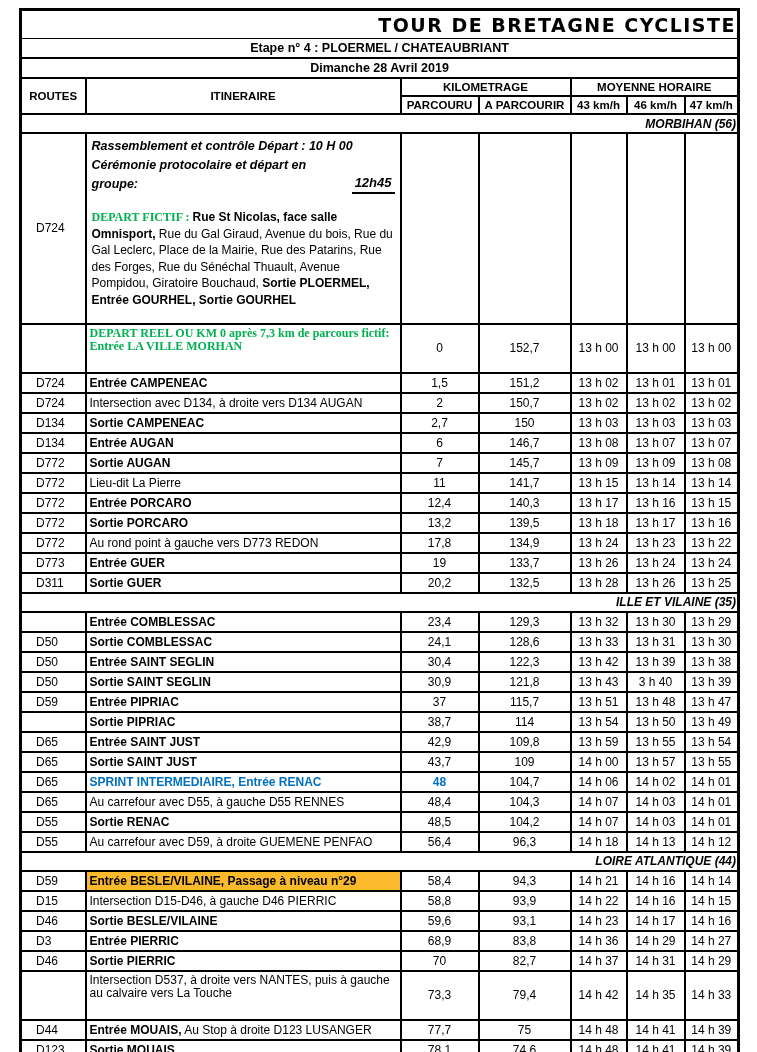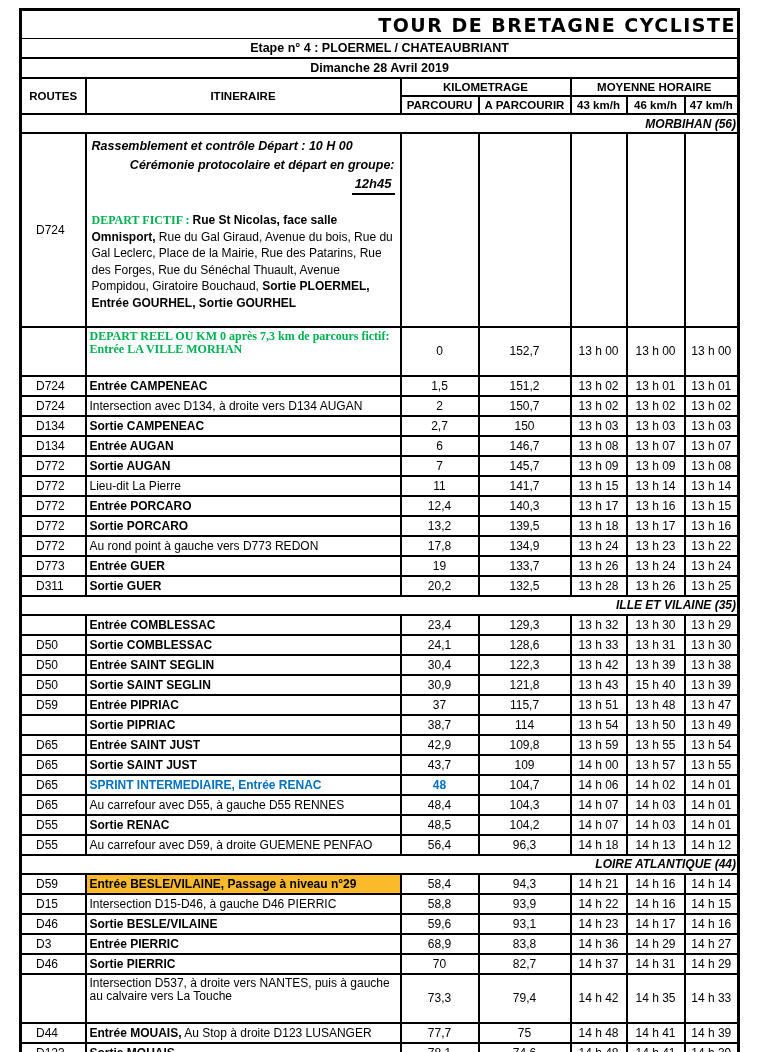--- a/index.html
+++ b/index.html
@@ -17,21 +17,21 @@
   .route{text-align:left;padding-left:14px;}
   .label{text-align:left;}
   .num{text-align:center;}
   .b{font-weight:bold;}
   .green{color:var(--green);font-family:Liberation Serif, serif;}
   .blue{color:var(--blue);}
   .hl{background:var(--orange);}
   .ml{white-space:pre-line;line-height:13px;padding-top:2px;padding-bottom:19px;}
   .dep{vertical-align:top;padding:3px 5px 14px 5px;}
   .ib{font-style:italic;font-weight:bold;font-size:12.5px;line-height:19px;}
-  .dep2{display:flex;align-items:flex-end;flex-direction:column;}
+  .dep2{display:flex;align-items:flex-end;}
   .dep-time{font-size:13px;border-bottom:2.5px solid #000;padding:0 3px;line-height:18px;}
   .dep-ext{flex:1;align-self:flex-end;border-bottom:2.5px solid #000;}
   .dep-blank{height:15px;}
   .dep-para{font-size:12px;line-height:16.6px;text-align:left;}
 </style>
 </head>
 <body style="--green: #00B050; --blue: #0070C0; --orange: #FBB92C;">
 
 <div class="wrap">
 <table>
@@ -228,21 +228,21 @@
           <td class="cell num">13 h 42</td>
           <td class="cell num">13 h 39</td>
           <td class="cell num">13 h 38</td>
         </tr>
         <tr>
           <td class="cell route">D50</td>
           <td class="cell label b">Sortie SAINT SEGLIN</td>
           <td class="cell num">30,9</td>
           <td class="cell num">121,8</td>
           <td class="cell num">13 h 43</td>
-          <td class="cell num">15 h 40</td>
+          <td class="cell num">3 h 40</td>
           <td class="cell num">13 h 39</td>
         </tr>
         <tr>
           <td class="cell route">D59</td>
           <td class="cell label b">Entrée PIPRIAC</td>
           <td class="cell num">37</td>
           <td class="cell num">115,7</td>
           <td class="cell num">13 h 51</td>
           <td class="cell num">13 h 48</td>
           <td class="cell num">13 h 47</td>

